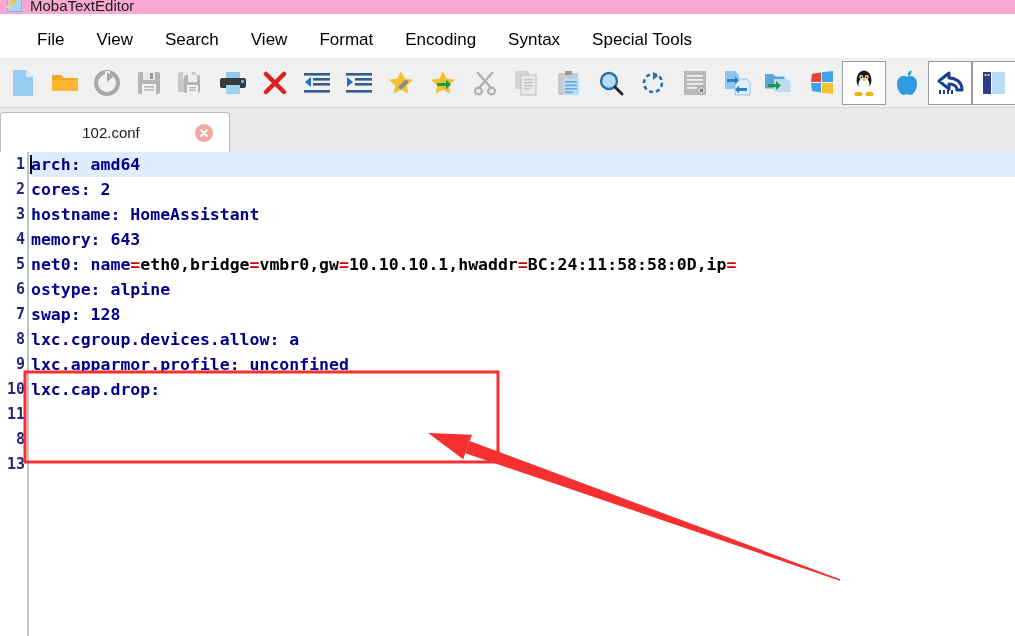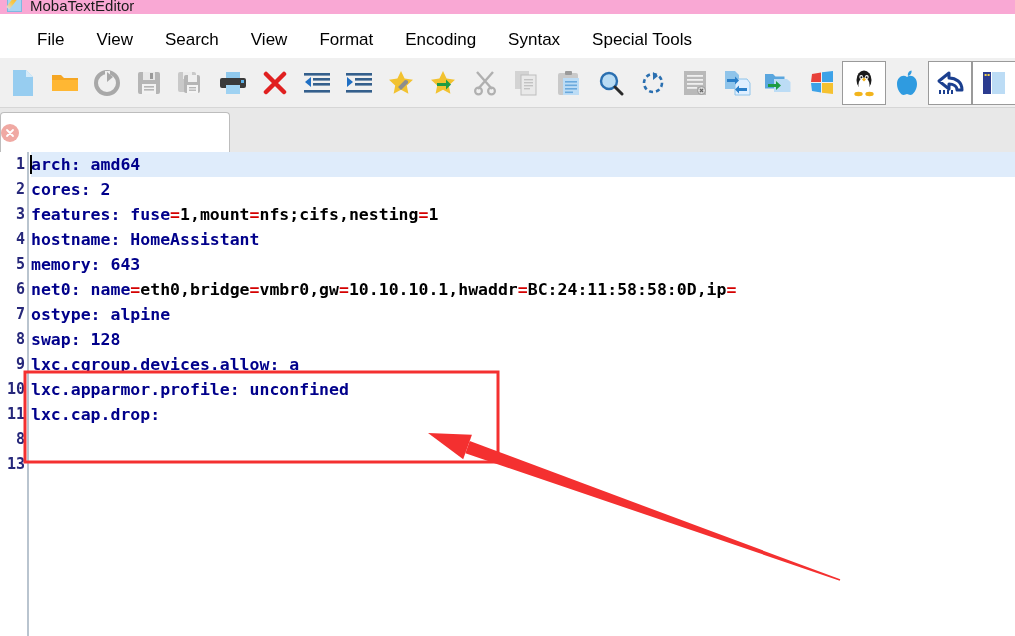--- a/index.html
+++ b/index.html
@@ -420,20 +420,21 @@
         <rect x="11" y="2" width="13" height="22" fill="#bcdcf5"></rect>
         <rect x="3.6" y="4" width="2" height="2" fill="#f2d14a"></rect>
         <rect x="6.6" y="4" width="2" height="2" fill="#f2d14a"></rect>
       </svg>
     </div>
 
   </div>
 
   <div class="tabstrip">
     <div class="tab">
+      <div class="tab-label">102.conf</div>
       <div class="tab-close">
         <svg width="10" height="10" viewBox="0 0 10 10">
           <path d="M2 2 L8 8 M8 2 L2 8" stroke="#ffffff" stroke-width="1.8" stroke-linecap="round"></path>
         </svg>
       </div>
     </div>
   </div>
 
   <div class="editor">
     <div class="gutter">
@@ -448,21 +449,20 @@
       <div class="ln">9</div>
       <div class="ln">10</div>
       <div class="ln">11</div>
       <div class="ln">8</div>
       <div class="ln">13</div>
     </div>
 
     <div class="code-area" id="code-area">
         <div class="cl current"><span class="caret"></span><span class="k">arch: amd64</span></div>
         <div class="cl"><span class="k">cores: 2</span></div>
-        <div class="cl"><span class="k">features: fuse</span><span class="op">=</span><span class="v">1,mount</span><span class="op">=</span><span class="v">nfs;cifs,nesting</span><span class="op">=</span><span class="v">1</span></div>
         <div class="cl"><span class="k">hostname: HomeAssistant</span></div>
         <div class="cl"><span class="k">memory: 643</span></div>
         <div class="cl"><span class="k">net0: name</span><span class="op">=</span><span class="v">eth0,bridge</span><span class="op">=</span><span class="v">vmbr0,gw</span><span class="op">=</span><span class="v">10.10.10.1,hwaddr</span><span class="op">=</span><span class="v">BC:24:11:58:58:0D,ip</span><span class="op">=</span></div>
         <div class="cl"><span class="k">ostype: alpine</span></div>
         <div class="cl"><span class="k">swap: 128</span></div>
         <div class="cl"><span class="k">lxc.cgroup.devices.allow: a</span></div>
         <div class="cl"><span class="k">lxc.apparmor.profile: unconfined</span></div>
         <div class="cl"><span class="k">lxc.cap.drop:</span></div>
         <div class="cl"></div>
       </div>

